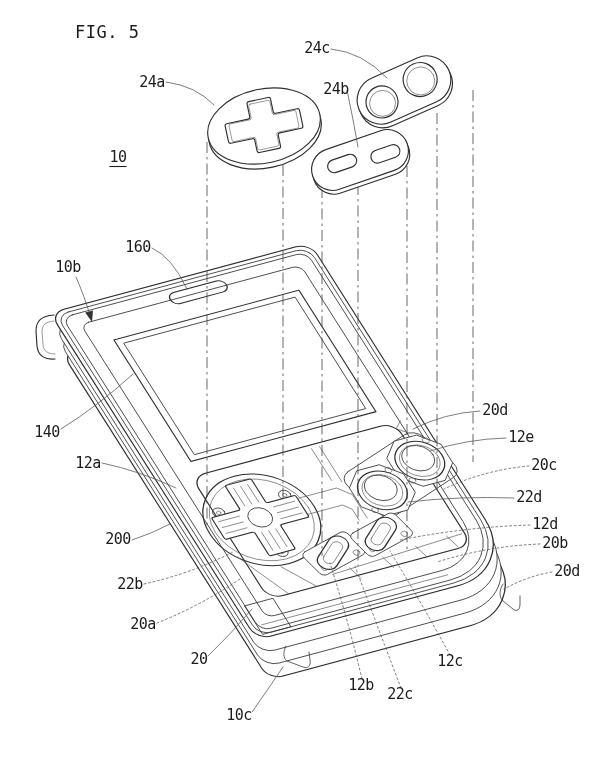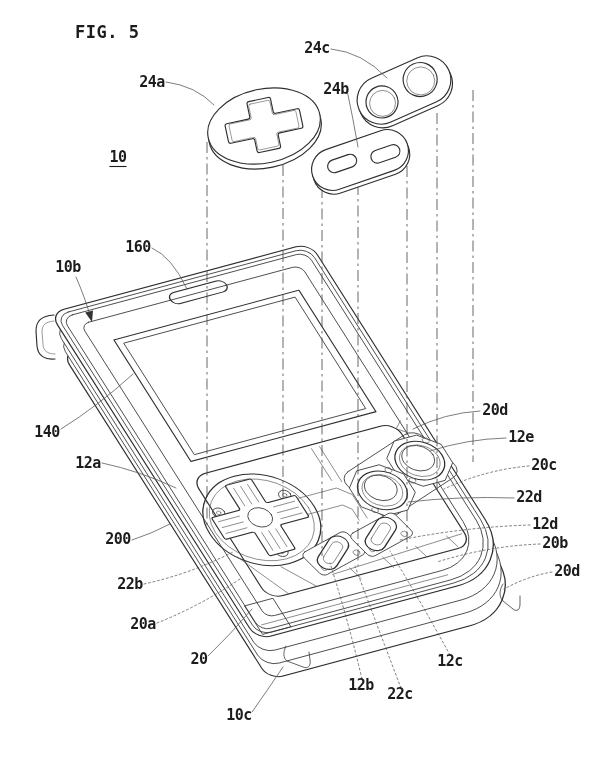--- a/index.html
+++ b/index.html
@@ -1,16 +1,16 @@
 <!DOCTYPE html>
 <html><head>
 <meta charset="utf-8">
 <style>
   html,body{margin:0;padding:0;background:#ffffff;}
-  .stage{position:relative;width:600px;height:771px;background:#ffffff;overflow:hidden;font-weight:bold;}
+  .stage{position:relative;width:600px;height:771px;background:#ffffff;overflow:hidden;}
   svg{display:block}
   .s1{stroke:#2f2f2f;stroke-width:1.15;fill:none;stroke-linejoin:round;stroke-linecap:round}
   .s2{stroke:#3a3a3a;stroke-width:.8;fill:none;stroke-linejoin:round;stroke-linecap:round}
   .s3{stroke:#555;stroke-width:.6;fill:none;stroke-linejoin:round;stroke-linecap:round}
   .fw{fill:#ffffff}
   .leader{stroke:#5c5c5c;stroke-width:.8;fill:none;stroke-linecap:round}
   .leader.dot{stroke-dasharray:2 2.6}
   .dashline{stroke:#4c4c4c;stroke-width:.85;fill:none;stroke-dasharray:11 4 2.5 4}
   .ref-label{font-family:"DejaVu Sans Mono",monospace;font-size:15px;letter-spacing:-.5px;
              fill:#1c1c1c;text-anchor:middle}

